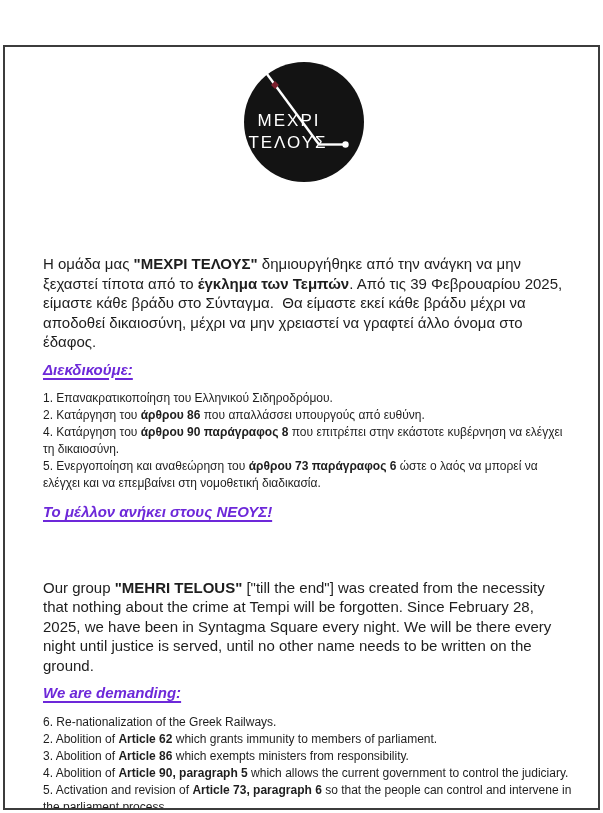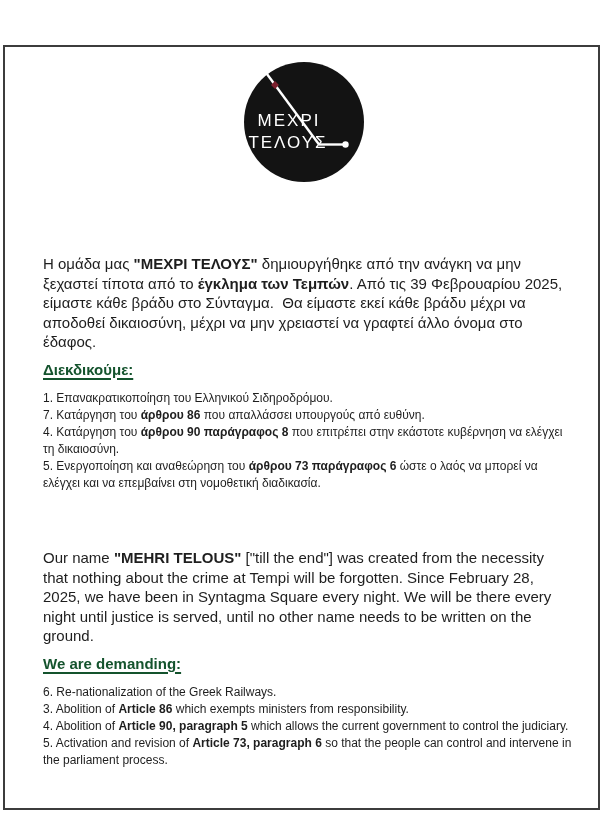--- a/index.html
+++ b/index.html
@@ -50,21 +50,22 @@
     max-width: 530px;
   }
   .heading {
     margin: 0 0 11px 0;
     font-size: 15px;
     line-height: 19.5px;
     font-weight: bold;
     text-decoration: underline;
     text-decoration-thickness: 1.5px;
     text-underline-offset: 3px;
-    color: #14532d;
+    color: #6d28d9;
+    font-style: italic;
   }
   .slogan {
     margin: 10px 0 0 0;
   }
   .section-en { margin-top: 56px; }
   .b { font-weight: bold; }
 </style>
 </head>
 <body>
 
@@ -84,34 +85,36 @@
 
   <div class="content">
 
     <section>
       <p class="para"><span>Η ομάδα μας </span><span class="b">"ΜΕΧΡΙ ΤΕΛΟΥΣ"</span><span> δημιουργήθηκε από την ανάγκη να μην ξεχαστεί τίποτα από το </span><span class="b">έγκλημα των Τεμπών</span><span>. Από τις 39 Φεβρουαρίου 2025, είμαστε κάθε βράδυ στο Σύνταγμα.  Θα είμαστε εκεί κάθε βράδυ μέχρι να αποδοθεί δικαιοσύνη, μέχρι να μην χρειαστεί να γραφτεί άλλο όνομα στο έδαφος.</span></p>
 
       <p class="heading">Διεκδικούμε:</p>
 
       <div>
         <p class="item"><span>1. Επανακρατικοποίηση του Ελληνικού Σιδηροδρόμου.</span></p>
-        <p class="item"><span>7. Κατάργηση του </span><span class="b">άρθρου 86</span><span> που απαλλάσσει υπουργούς από ευθύνη.</span></p>
+        <p class="item"><span>2. Κατάργηση του </span><span class="b">άρθρου 86</span><span> που απαλλάσσει υπουργούς από ευθύνη.</span></p>
         <p class="item"><span>4. Κατάργηση του </span><span class="b">άρθρου 90 παράγραφος 8</span><span> που επιτρέπει στην εκάστοτε κυβέρνηση να ελέγχει τη δικαιοσύνη.</span></p>
         <p class="item"><span>5. Ενεργοποίηση και αναθεώρηση του </span><span class="b">άρθρου 73 παράγραφος 6</span><span> ώστε ο λαός να μπορεί να ελέγχει και να επεμβαίνει στη νομοθετική διαδικασία.</span></p>
       </div>
 
+      <p class="heading slogan">Το μέλλον ανήκει στους ΝΕΟΥΣ!</p>
     </section>
 
     <section class="section-en">
-      <p class="para"><span>Our name </span><span class="b">"MEHRI TELOUS"</span><span> ["till the end"] was created from the necessity that nothing about the crime at Tempi will be forgotten. Since February 28, 2025, we have been in Syntagma Square every night. We will be there every night until justice is served, until no other name needs to be written on the ground.</span></p>
+      <p class="para"><span>Our group </span><span class="b">"MEHRI TELOUS"</span><span> ["till the end"] was created from the necessity that nothing about the crime at Tempi will be forgotten. Since February 28, 2025, we have been in Syntagma Square every night. We will be there every night until justice is served, until no other name needs to be written on the ground.</span></p>
 
       <p class="heading">We are demanding:</p>
 
       <div>
         <p class="item"><span>6. Re-nationalization of the Greek Railways.</span></p>
+        <p class="item"><span>2. Abolition of </span><span class="b">Article 62</span><span> which grants immunity to members of parliament.</span></p>
         <p class="item"><span>3. Abolition of </span><span class="b">Article 86</span><span> which exempts ministers from responsibility.</span></p>
         <p class="item"><span>4. Abolition of </span><span class="b">Article 90, paragraph 5</span><span> which allows the current government to control the judiciary.</span></p>
         <p class="item"><span>5. Activation and revision of </span><span class="b">Article 73, paragraph 6</span><span> so that the people can control and intervene in the parliament process.</span></p>
       </div>
 
     </section>
 
   </div>
 </div>
 

